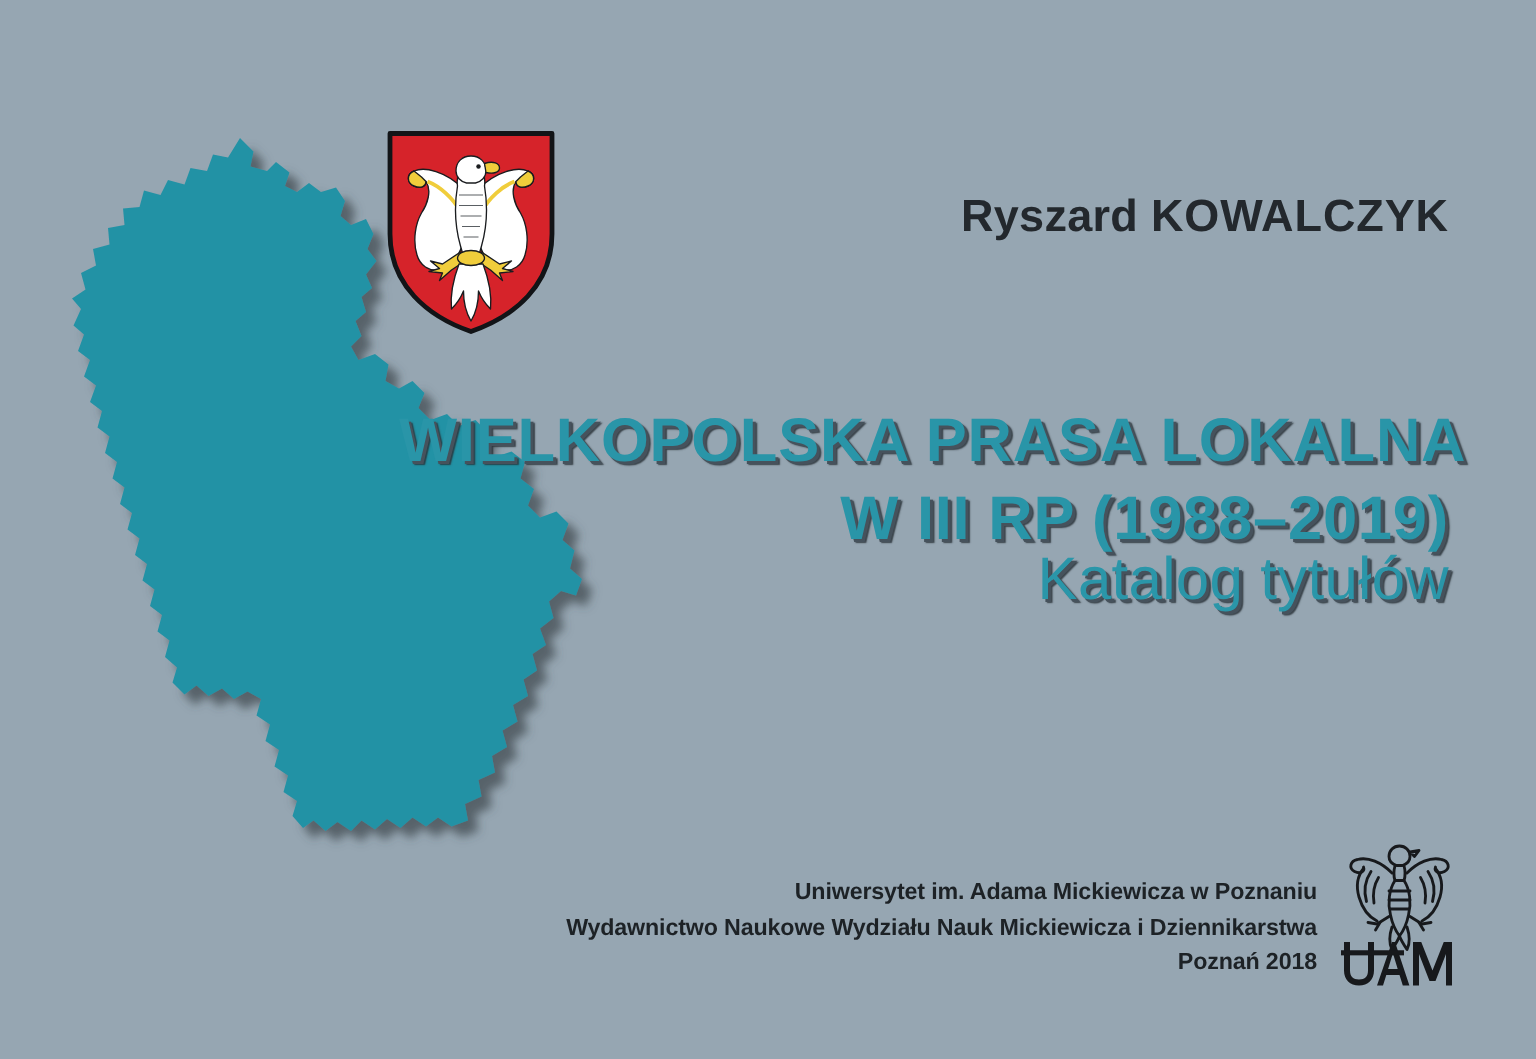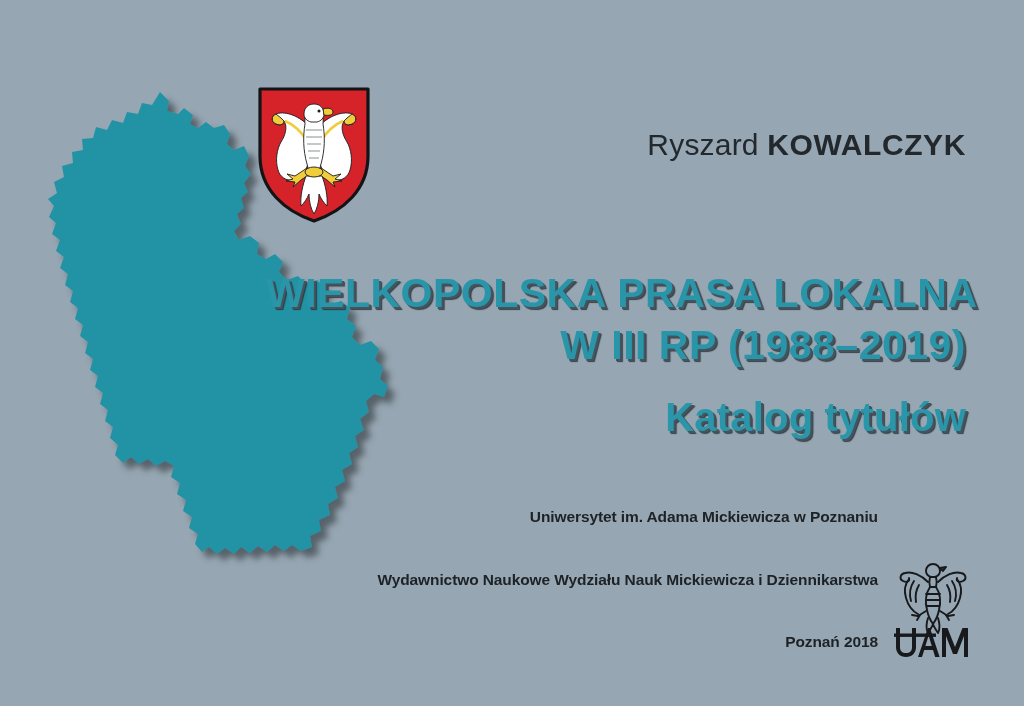--- a/index.html
+++ b/index.html
@@ -39,21 +39,21 @@
   
   #author {
     position: absolute;
     right: 58px;
     top: 128px;
     font-size: 30px;
     letter-spacing: 0.2px;
     color: #23282d;
     white-space: nowrap;
   }
-  #author .given { font-weight: 400; text-align: right; }
+  #author .given { font-weight: 700; text-align: right; }
   #author .family { font-weight: 700; letter-spacing: 0.6px; }
 
   
   #title-block {
     position: absolute;
     right: 58px;
     top: 236px;
     text-align: right;
     width: 700px;
   }
@@ -65,23 +65,22 @@
     letter-spacing: 0.5px;
     text-shadow:
        2px 2px 0 #46525c,
        3px 3px 1px rgba(40,48,54,0.85);
     white-space: nowrap;
   }
   #title-line-1 { font-size: 41px; margin-top: 37px; }
   #title-line-2 { font-size: 41px; margin-top: 11px; }
   #subtitle {
     display: block;
-    margin-top: 31px;
     font-size: 40px;
-    font-weight: 700;
+    font-weight: 400;
     color: #2a96a9;
     letter-spacing: 0.2px;
     line-height: 1.0;
     text-shadow:
        2px 2px 0 #46525c,
        3px 3px 1px rgba(40,48,54,0.85);
     white-space: nowrap;
   }
 
   
@@ -89,21 +88,21 @@
     position: absolute;
     right: 146px;
     bottom: 52px;
     text-align: right;
     color: #1d2226;
     font-size: 15.5px;
     font-weight: 700;
     line-height: 1.52;
     letter-spacing: -0.1px;
   }
-  #imprint span { display: block; white-space: nowrap; margin-top: 39px; }
+  #imprint span { display: block; white-space: nowrap; }
 
   
   #uam-logo {
     position: absolute;
     right: 48px;
     bottom: 46px;
     width: 86px;
     height: 102px;
   }
   #uam-logo svg { display: block; width: 100%; height: 100%; }

